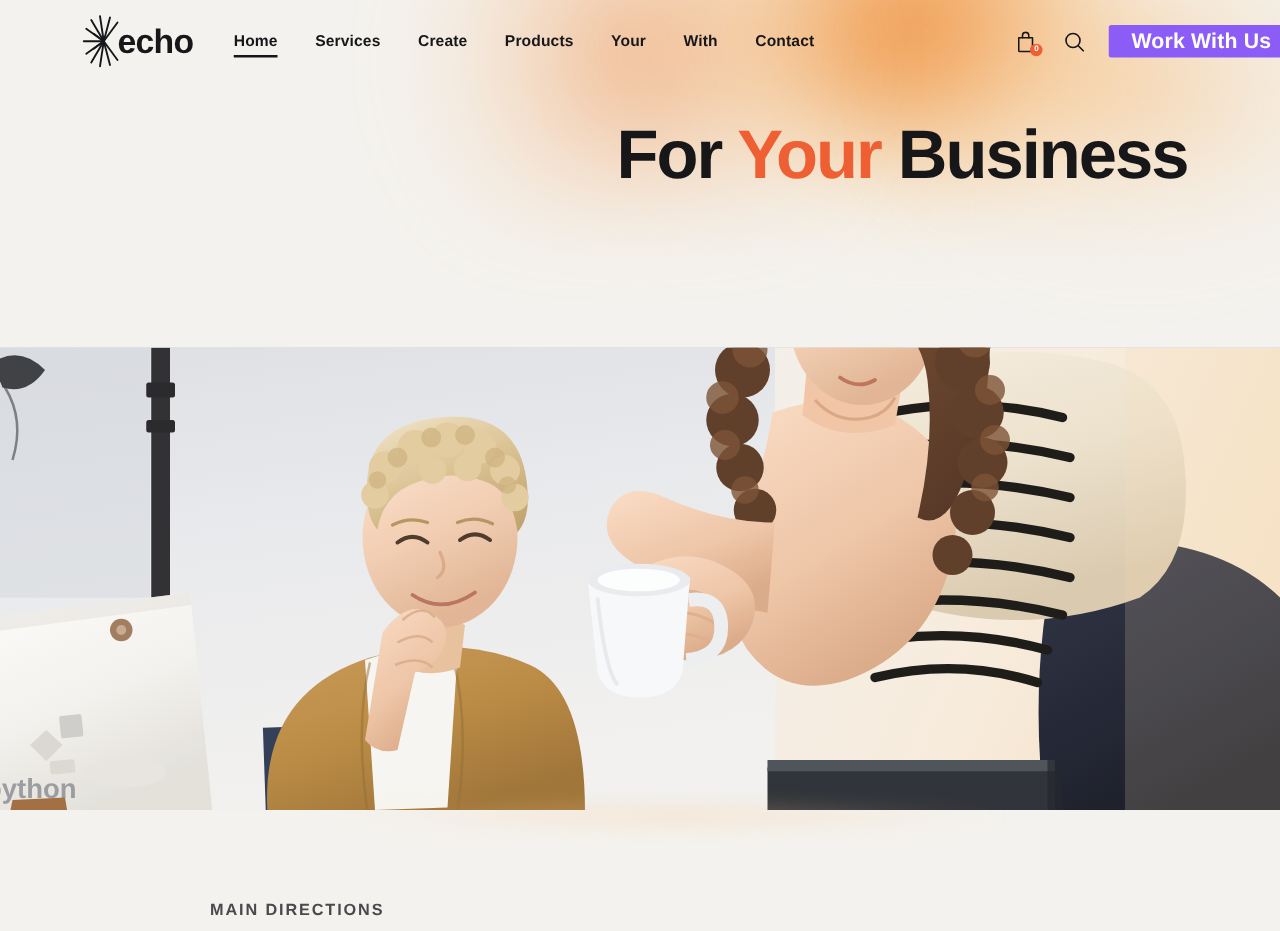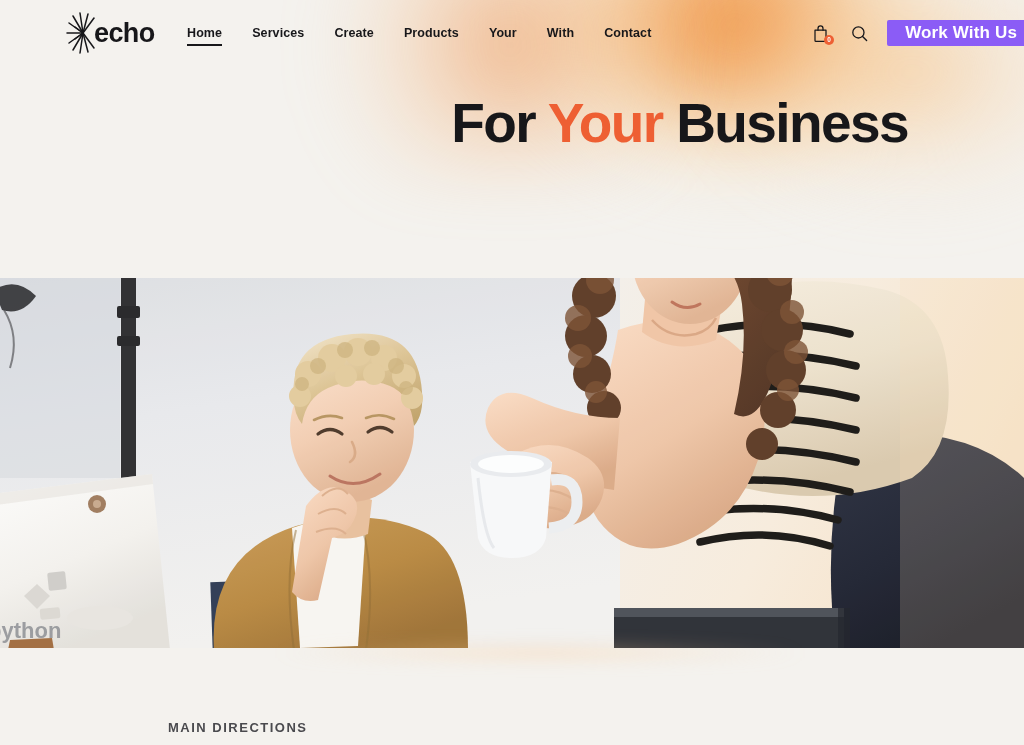--- a/index.html
+++ b/index.html
@@ -77,21 +77,21 @@
     cursor:pointer; white-space:nowrap; font-family:"Liberation Sans", sans-serif;
   }
 
   
   .hero-copy { position:absolute; left:0; top:96px; width:1024px; z-index:5; }
   .headline {
     font-size:55px; font-weight:700; letter-spacing:-1.6px;
     line-height:55px; color:#17171a;
   }
   .hl-1 { padding-left:140px; }
-  .hl-2 { padding-right:116px; text-align:right; }
+  .hl-2 { padding-right:74px; text-align:right; }
   .accent { color:#ee5f33; }
 
   
   .photo {
     position:absolute; left:0; top:278px; width:1024px; height:370px;
     overflow:hidden; z-index:4; background:#cfd2d6;
   }
   .photo svg { display:block; width:1024px; height:370px; }
 
   

